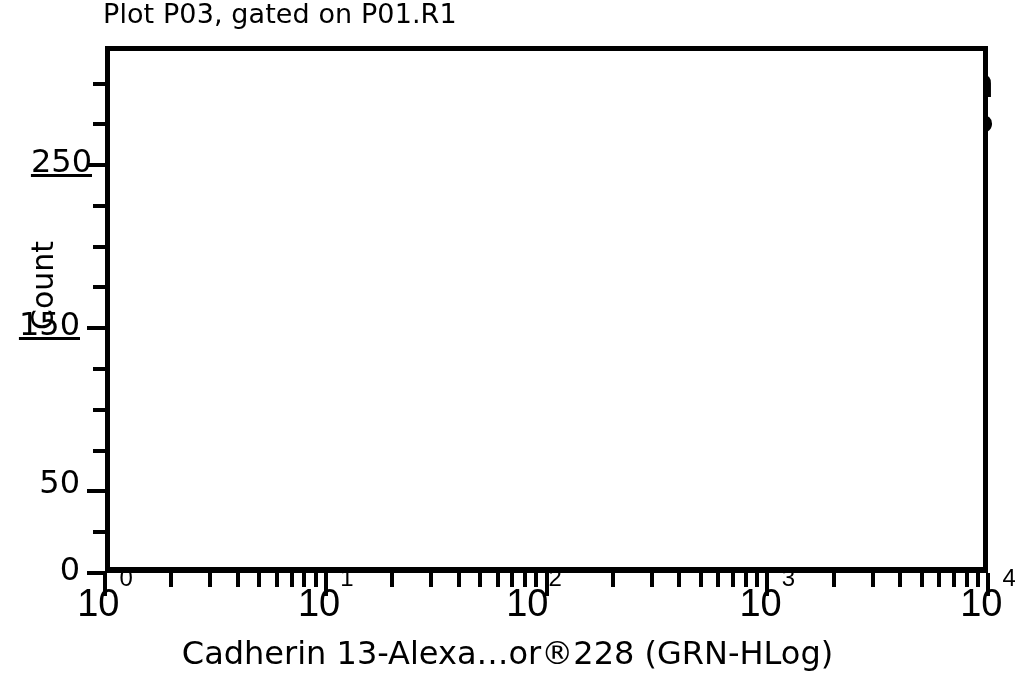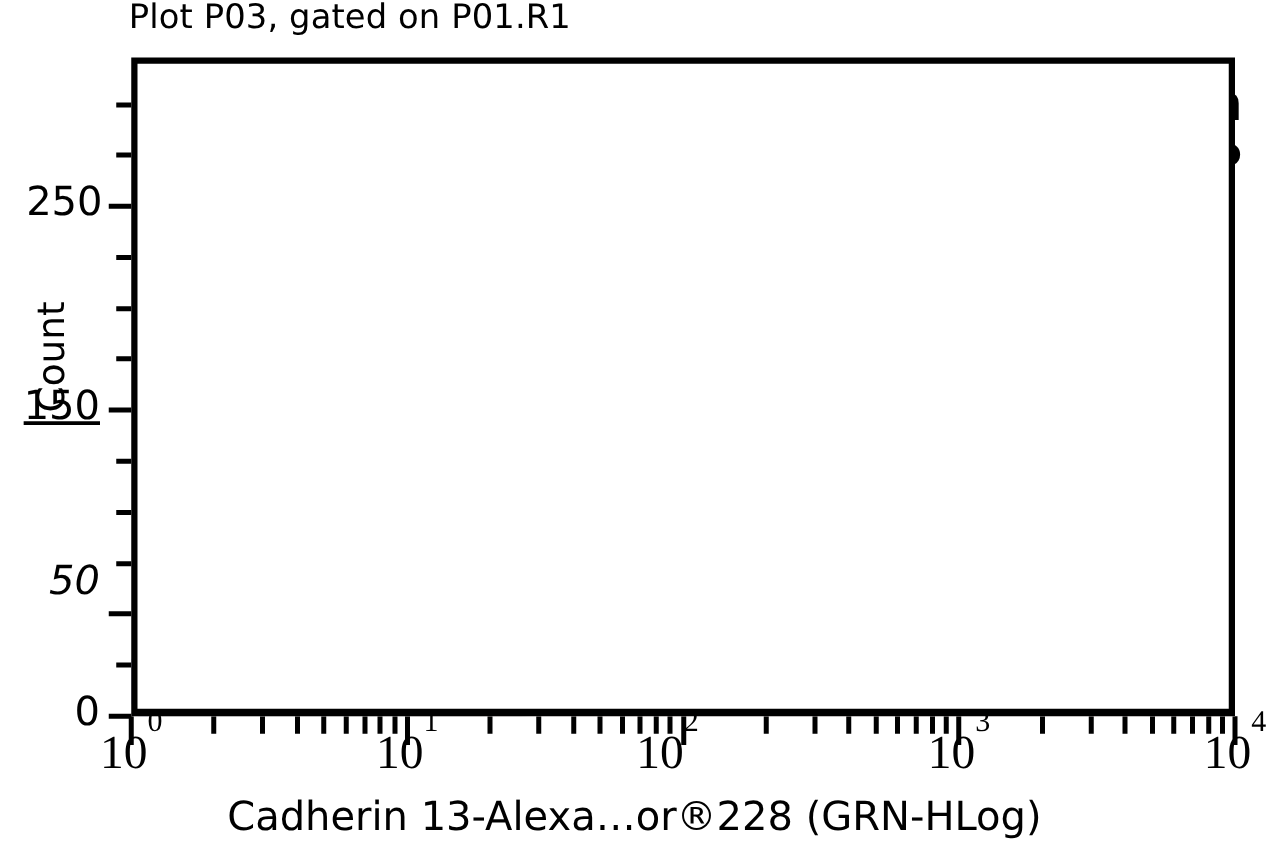--- a/index.html
+++ b/index.html
@@ -75,21 +75,21 @@
   .xtick{
     position:absolute;
     background:#000;
     width:4px;
   }
   .xtick.major{height:23px;top:573px;}
   .xtick.minor{height:14px;top:573px;}
   .xtl{
     position:absolute;
     top:580px;
-    font-family:Liberation Serif, serif;
+    font-family:Liberation Sans, sans-serif;
     font-size:38px;
     color:#000;
     white-space:nowrap;
     transform:translateX(-50%);
   }
   .xtl sup{font-size:24px;top:-.65em;position:relative;}
   .xlabel{
     position:absolute;
     left:0; top:634px;
     width:1015px;
@@ -124,31 +124,31 @@
     <div>12618-1-AP</div>
   </div>
 
   <div class="ylabel">Count</div>
 
   <div id="y-ticks">
       <div class="ytick major" style="top: 571px;"></div>
       <div class="ytl" style="left: 2px; top: 553px;">0</div>
       <div class="ytick minor" style="top: 530.211px;"></div>
       <div class="ytick major" style="top: 489.421px;"></div>
-      <div class="ytl" style="left: 2px; top: 448px; font-style: italic;">50</div>
+      <div class="ytl" style="left: 2px; top: 466px;">50</div>
       <div class="ytick minor" style="top: 448.632px;"></div>
       <div class="ytick minor" style="top: 407.842px;"></div>
       <div class="ytick minor" style="top: 367.053px;"></div>
       <div class="ytick major" style="top: 326.263px;"></div>
       <div class="ytl" style="left: 2px; top: 308.263px; text-decoration: underline;">150</div>
       <div class="ytick minor" style="top: 285.474px;"></div>
       <div class="ytick minor" style="top: 244.684px;"></div>
       <div class="ytick minor" style="top: 203.895px;"></div>
       <div class="ytick major" style="top: 163.105px;"></div>
-      <div class="ytl" style="left: 4px; top: 145.105px;">250</div>
+      <div class="ytl" style="left: 14px; top: 145.105px; text-decoration: underline;">250</div>
       <div class="ytick minor" style="top: 122.316px;"></div>
       <div class="ytick minor" style="top: 81.5263px;"></div>
     </div>
   <div id="x-ticks">
       <div class="xtick major" style="left: 103px;"></div>
       <div class="xtick minor" style="left: 169.452px;"></div>
       <div class="xtick minor" style="left: 208.325px;"></div>
       <div class="xtick minor" style="left: 235.905px;"></div>
       <div class="xtick minor" style="left: 257.298px;"></div>
       <div class="xtick minor" style="left: 274.777px;"></div>

